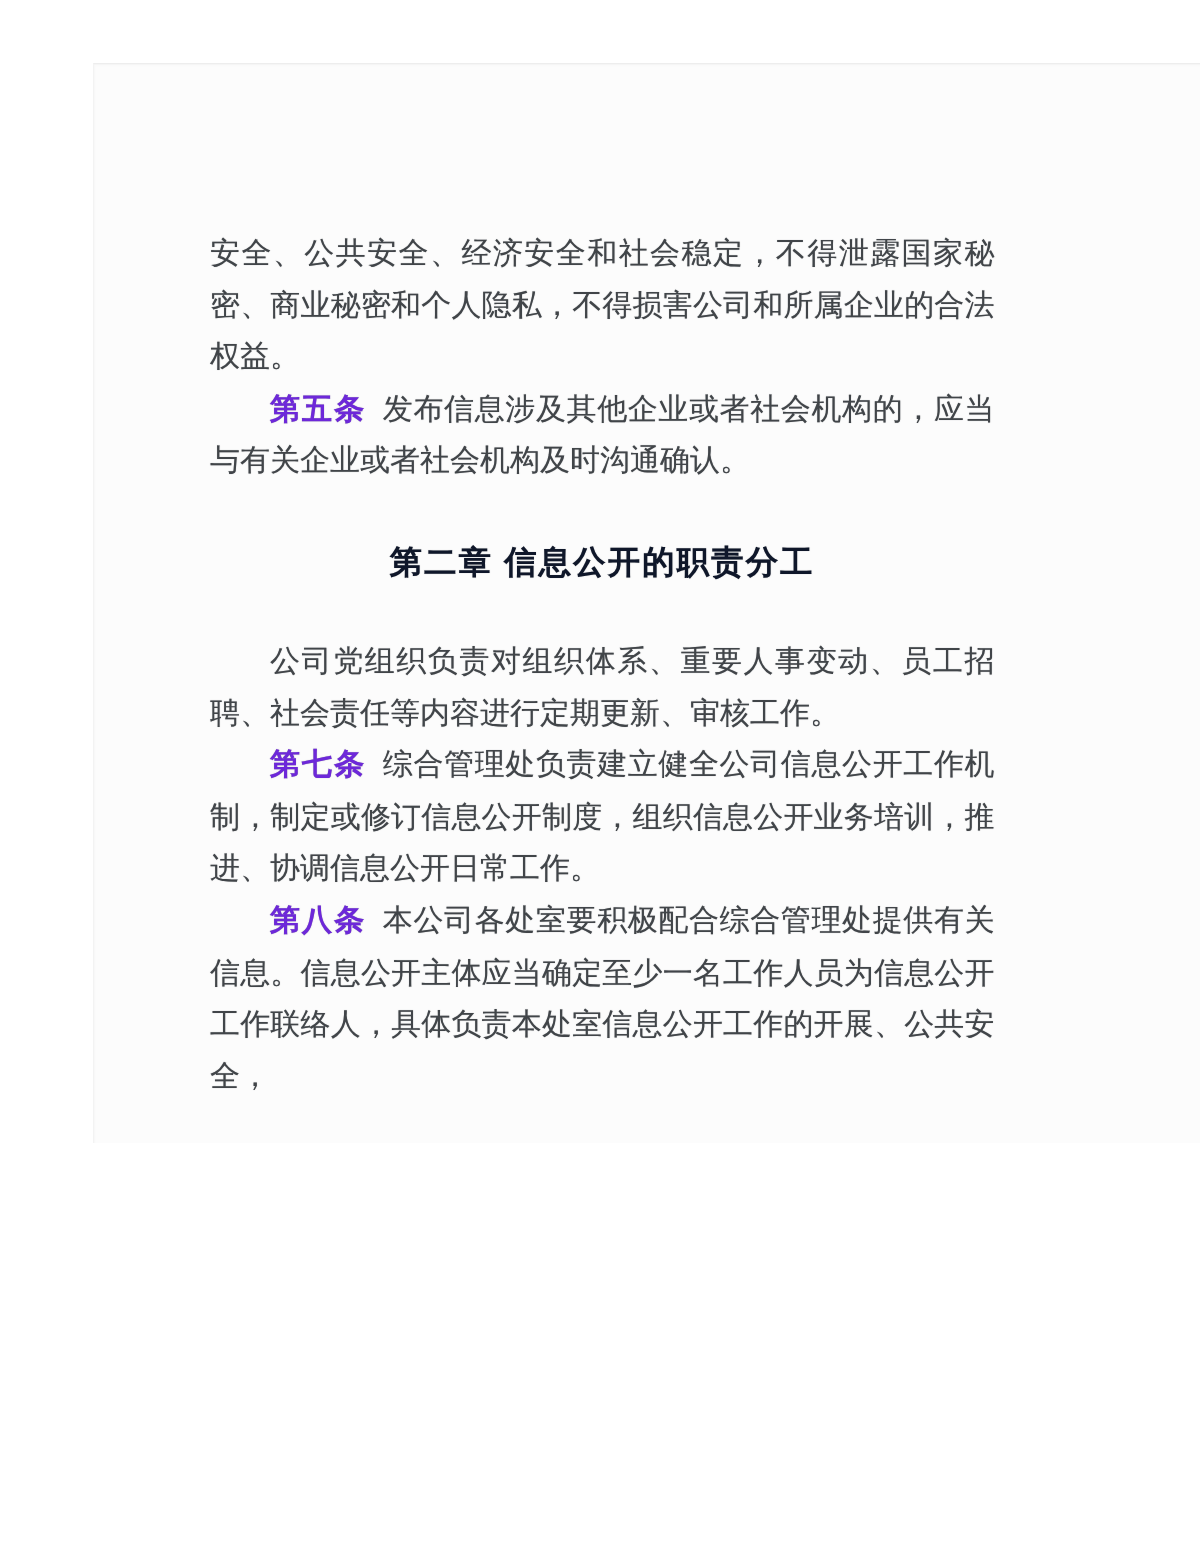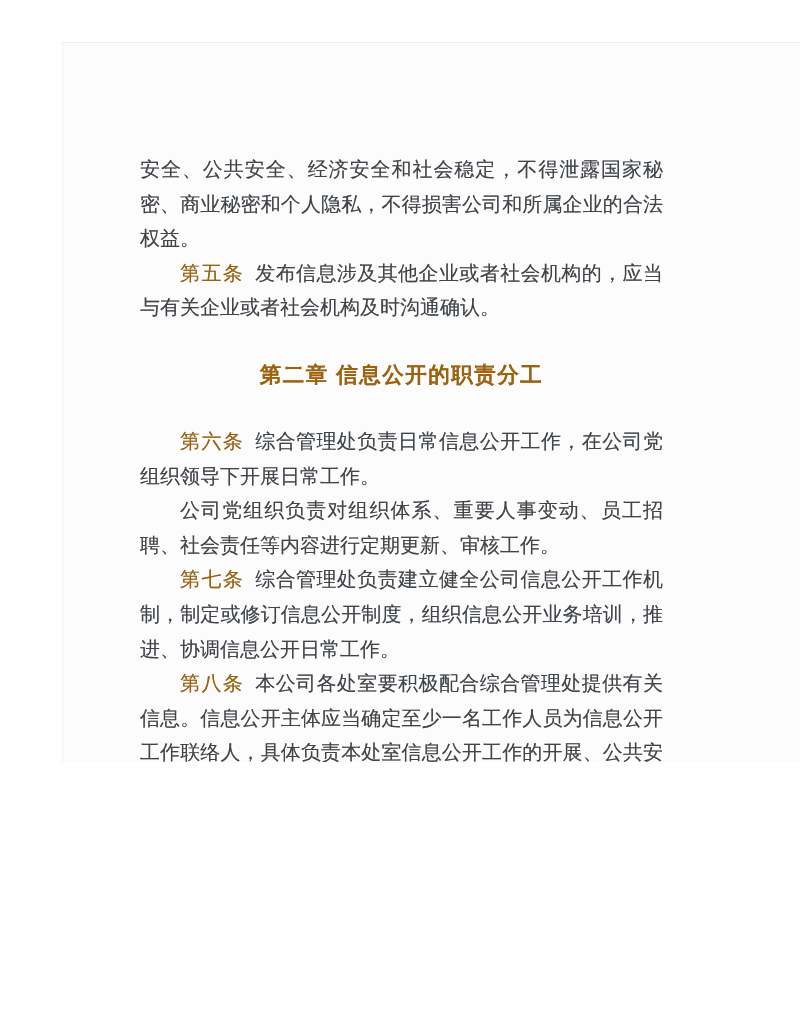--- a/index.html
+++ b/index.html
@@ -39,34 +39,34 @@
     text-shadow: 0 0 0.6px rgba(80,84,88,0.55);
   }
   p.para {
     margin: 0;
     text-indent: 2em;
   }
   p.para.no-indent {
     text-indent: 0;
   }
   .lead {
-    font-weight: 400;
-    color: #a16207;
+    font-weight: 700;
+    color: #6d28d9;
     font-family: "Liberation Sans", sans-serif;
     margin-right: 0.55em;
     letter-spacing: 1px;
   }
   h2.chapter {
     margin: 33px 0 31px 0;
     text-align: center;
     text-indent: 0;
     font-size: 21.5px;
     line-height: 35px;
     font-weight: 700;
-    color: #a16207;
+    color: #0f172a;
     font-family: "Liberation Sans", sans-serif;
     letter-spacing: 1.5px;
   }
   .page-number {
     position: absolute;
     left: 0;
     right: 0;
     top: 937px;
     text-align: center;
     font-size: 17px;
@@ -85,23 +85,20 @@
   <main class="text-block">
 
     <p class="para no-indent">安全、公共安全、经济安全和社会稳定，不得泄露国家秘密、商业秘密和个人隐私，不得损害公司和所属企业的合法权益。</p>
 
     <p class="para">
       <span class="lead">第五条</span><span>发布信息涉及其他企业或者社会机构的，应当与有关企业或者社会机构及时沟通确认。</span>
     </p>
 
     <h2 class="chapter">第二章 信息公开的职责分工</h2>
 
-    <p class="para">
-      <span class="lead">第六条</span><span>综合管理处负责日常信息公开工作，在公司党组织领导下开展日常工作。</span>
-    </p>
 
     <p class="para">公司党组织负责对组织体系、重要人事变动、员工招聘、社会责任等内容进行定期更新、审核工作。</p>
 
     <p class="para">
       <span class="lead">第七条</span><span>综合管理处负责建立健全公司信息公开工作机制，制定或修订信息公开制度，组织信息公开业务培训，推进、协调信息公开日常工作。</span>
     </p>
 
 
     <p class="para">
       <span class="lead">第八条</span><span>本公司各处室要积极配合综合管理处提供有关信息。信息公开主体应当确定至少一名工作人员为信息公开工作联络人，具体负责本处室信息公开工作的开展、公共安全，</span>

